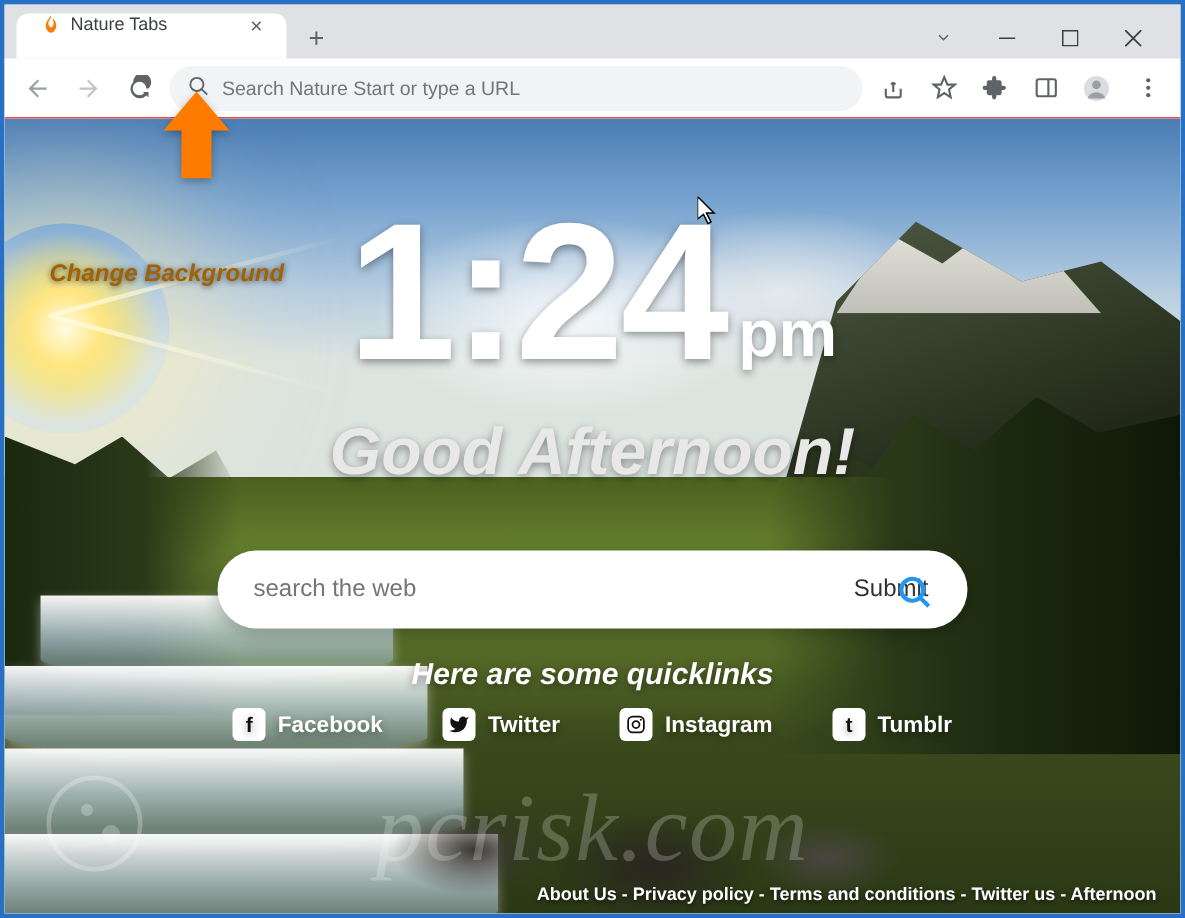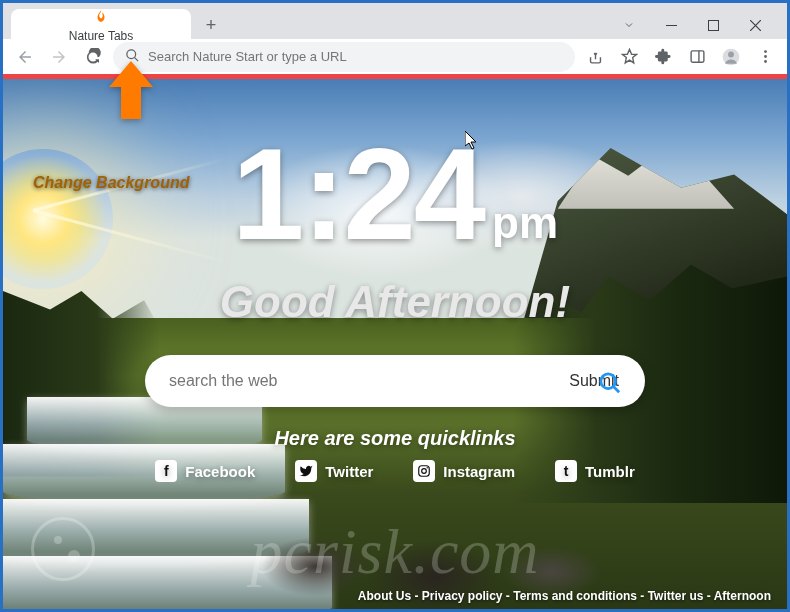--- a/index.html
+++ b/index.html
@@ -7,28 +7,28 @@
   width: 790px; height: 612px;
   font-family: -apple-system, BlinkMacSystemFont, "Segoe UI", Arial, sans-serif;
   overflow: hidden; position: relative;
   border: 3px solid #2870c4;
   background: #fff;
 }
 
 
 .browser-chrome { background: #dfe1e5; }
 .tab-bar { height: 36px; display: flex; align-items: flex-end; padding: 6px 8px 0 8px; }
-.tab { background: #fff; border-radius: 8px 8px 0 0; height: 30px; display: flex; align-items: center; padding: 0 16px; gap: 6px; min-width: 180px; font-size: 12px; color: #3c4043; flex-direction: column; }
+.tab { background: #fff; border-radius: 8px 8px 0 0; height: 30px; display: flex; align-items: flex-start; padding: 0 16px; gap: 6px; min-width: 180px; font-size: 12px; color: #3c4043; }
 .favicon { width: 14px; height: 14px; display:inline-flex; align-items:center; justify-content:center; }
 .tab-close { margin-left: auto; font-size: 14px; color: #5f6368; cursor: pointer; }
 .new-tab { width: 28px; height: 28px; display:flex; align-items:center; justify-content:center; color:#5f6368; font-size:18px; margin-left:6px; cursor:pointer; }
 .win-controls { margin-left: auto; display:flex; gap:2px; align-items:center; padding-right:4px; }
 .win-btn { width:40px; height:28px; display:flex; align-items:center; justify-content:center; color:#3c4043; cursor:pointer; }
 
-.toolbar { background:#fff; height: 40px; display:flex; align-items:center; padding: 0 8px; gap: 6px; border-bottom:5px solid #ef4444; }
+.toolbar { background:#fff; height: 40px; display:flex; align-items:center; padding: 0 8px; gap: 6px; border-bottom:1px solid #ef4444; }
 .nav-btn { width:28px; height:28px; display:flex; align-items:center; justify-content:center; color:#5f6368; border-radius:50%; cursor:pointer; }
 .nav-btn.disabled { color:#bdbdbd; cursor:default; }
 .omnibox { flex:1; height:30px; background:#f1f3f4; border-radius:15px; display:flex; align-items:center; padding:0 12px; gap:8px; font-size:13px; color:#5f6368; }
 .omnibox input { border:none; background:transparent; flex:1; font-size:13px; color:#3c4043; outline:none; }
 .toolbar-right { display:flex; align-items:center; gap:6px; }
 .ext-btn { width:28px; height:28px; display:flex; align-items:center; justify-content:center; color:#5f6368; cursor:pointer; border-radius:4px; }
 
 
 .page {
   position: relative;
@@ -71,21 +71,21 @@
   background: radial-gradient(ellipse 20% 40% at 20% 60%, #3a3530, rgba(0,0,0,0) 70%),
               radial-gradient(ellipse 25% 50% at 50% 70%, #2a2520, rgba(0,0,0,0) 70%),
               radial-gradient(ellipse 18% 35% at 80% 65%, #4a4540, rgba(0,0,0,0) 70%); }
 
 .content { position:relative; z-index:2; display:flex; flex-direction:column; align-items:center; padding-top:50px; color:#fff; text-shadow:0 2px 6px rgba(0,0,0,0.4); }
 .change-bg { position:absolute; left:30px; top:95px; font-size:16px; font-weight:600; color:#a16207; text-shadow:0 1px 4px rgba(0,0,0,0.6); font-style:italic; cursor:pointer; z-index:3; }
 .clock { display:flex; align-items:flex-end; font-weight:700; line-height:1; }
 .clock .time { font-size:130px; letter-spacing:-2px; }
 .clock .ampm { font-size:44px; font-weight:600; margin-left:8px; margin-bottom:14px; }
 .greeting { font-size:44px; font-weight:700; margin-top:18px; font-style:italic; color:#e8e8e8; }
-.searchbar { margin-top:28px; width:500px; height:52px; background:#fff; border-radius:26px; display:flex; align-items:center; padding:0 8px 0 24px; box-shadow:0 4px 12px rgba(0,0,0,0.25); }
+.searchbar { margin-top:40px; width:500px; height:52px; background:#fff; border-radius:26px; display:flex; align-items:center; padding:0 8px 0 24px; box-shadow:0 4px 12px rgba(0,0,0,0.25); }
 .searchbar input { flex:1; border:none; font-size:16px; color:#333; outline:none; background:transparent; }
 .searchbar button { border:none; background:transparent; font-size:16px; color:#333; padding:8px 18px; cursor:pointer; display:flex; align-items:center; gap:4px; position:relative; }
 .magnify { position:absolute; left:48px; top:8px; width:22px; height:22px; }
 .quicklinks-hdr { margin-top:20px; font-size:20px; font-weight:600; font-style:italic; }
 .quicklinks { display:flex; gap:40px; margin-top:10px; font-size:15px; font-weight:600; }
 .ql { display:flex; align-items:center; gap:8px; cursor:pointer; }
 .ql-icon { width:22px; height:22px; background:#fff; border-radius:4px; display:flex; align-items:center; justify-content:center; color:#111; font-weight:700; font-size:14px; }
 .footer { position:absolute; bottom:6px; right:16px; font-size:12px; font-weight:600; color:#fff; text-shadow:0 1px 3px rgba(0,0,0,0.6); z-index:3; }
 .footer span { cursor:pointer; }
 

